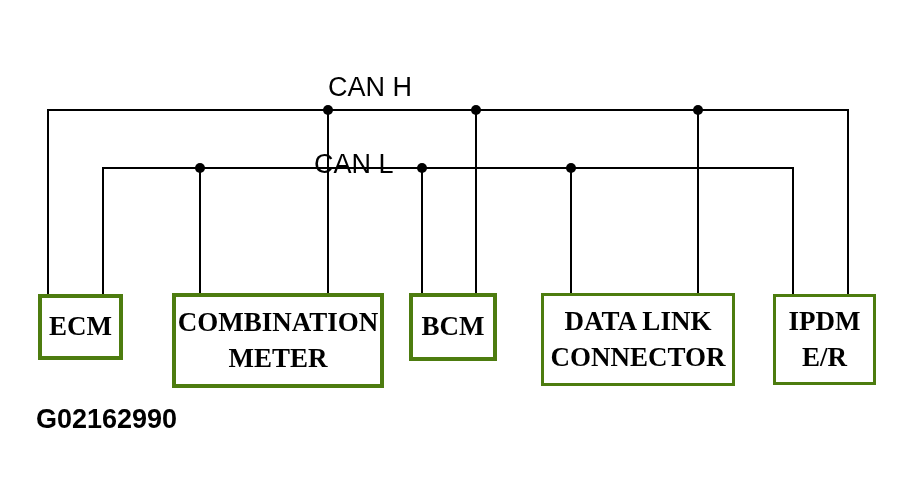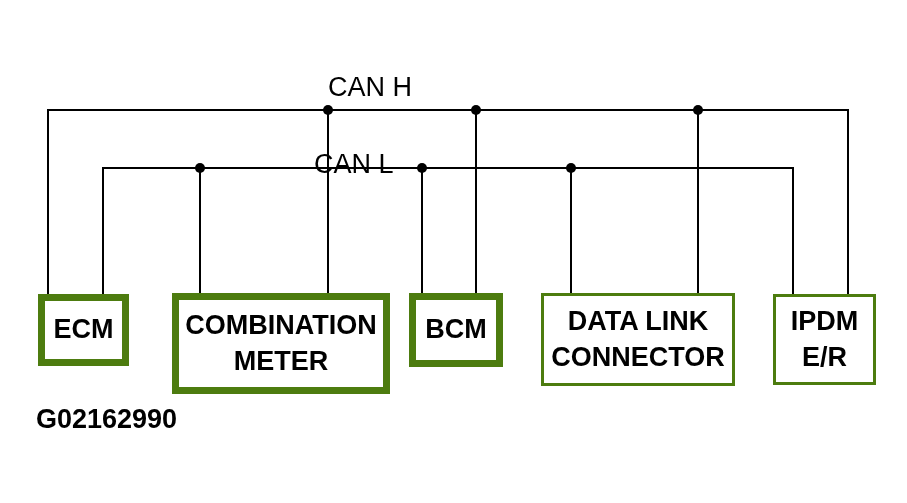--- a/index.html
+++ b/index.html
@@ -22,31 +22,32 @@
   }
   .dot {
     position: absolute;
     width: 10px;
     height: 10px;
     border-radius: 50%;
     background: #000000;
   }
   .node-box {
     position: absolute;
-    border: 7px solid #4d7c0f;
+    border: 4px solid #4d7c0f;
     background: #ffffff;
     display: flex;
     flex-direction: column;
     align-items: center;
     justify-content: center;
     text-align: center;
     font-size: 27px;
     font-weight: bold;
     line-height: 1.33;
     letter-spacing: 0px;
+    font-family: Liberation Serif, serif;
   }
   .node-box.thick {
     border-width: 3px;
   }
   .bus-label {
     position: absolute;
     font-size: 27px;
     font-weight: normal;
     white-space: nowrap;
   }

